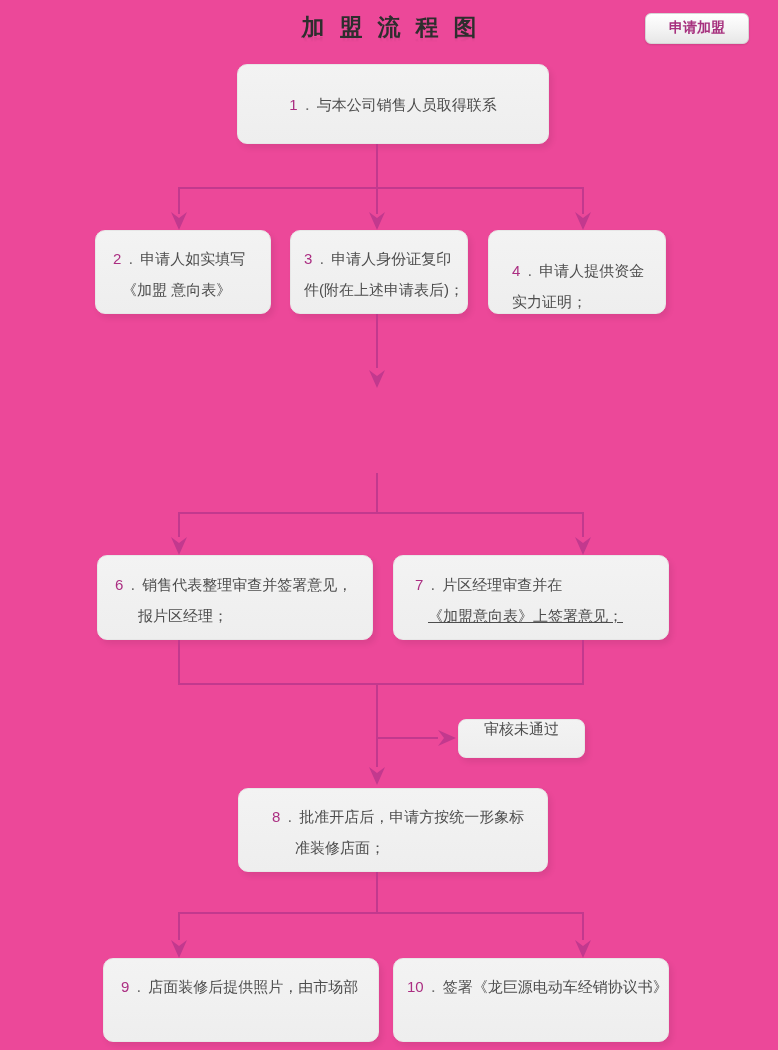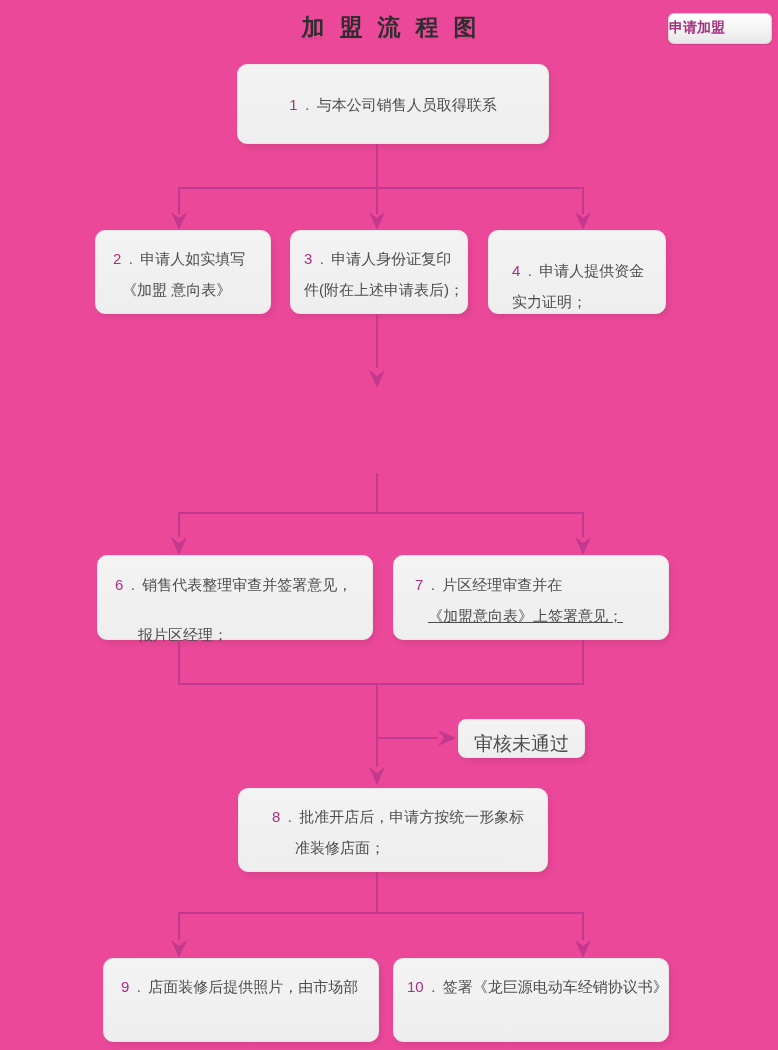--- a/index.html
+++ b/index.html
@@ -25,27 +25,27 @@
     font-weight: bold;
     color: #2e2e2e;
     letter-spacing: 15px;
     padding-left: 15px;
     -webkit-box-reflect: below -13px linear-gradient(transparent 62%, rgba(0,0,0,0.30));
   }
 
   
   .apply-btn {
     position: absolute;
-    left: 668px; top: 13px;
+    left: 645px; top: 13px;
     width: 104px; height: 31px;
     border: 1px solid #d6d6d6;
     border-radius: 6px;
     background: linear-gradient(180deg, #ffffff 0%, #f3f3f3 55%, #e7e7e7 100%);
     box-shadow: 0 1px 2px rgba(0,0,0,0.12);
-    text-align: left;
+    text-align: center;
     cursor: pointer;
   }
   .apply-btn span {
     display: inline-block;
     margin-top: 5px;
     font-size: 14px;
     font-weight: bold;
     color: #a6317e;
     -webkit-box-reflect: below -9px linear-gradient(transparent 65%, rgba(0,0,0,0.35));
   }
@@ -70,31 +70,31 @@
   .b4  { left:488px; top:230px; width:178px; height:84px; padding:24px 6px 0 23px; }
   .b5  { left:238px; top:388px; width:310px; height:85px; padding:13px 8px 0 30px; }
   .b6  { left:97px;  top:555px; width:276px; height:85px; padding:13px 6px 0 17px; }
   .b7  { left:393px; top:555px; width:276px; height:85px; padding:13px 6px 0 21px; }
   .b8  { left:238px; top:788px; width:310px; height:84px; padding:12px 8px 0 33px; }
   .b9  { left:103px;  top:958px; width:276px; height:84px; padding:12px 6px 0 17px; }
   .b10 { left:393px; top:958px; width:276px; height:84px; padding:12px 6px 0 13px; }
 
   .b2  .line2 { padding-left: 9px;  }
   .b5  .line2 { padding-left: 23px; }
-  .b6  .line2 { padding-left: 23px; margin-top: 19px; }
+  .b6  .line2 { padding-left: 23px; }
   .b7  .line2 { padding-left: 13px; text-decoration: underline; }
   .b8  .line2 { padding-left: 23px; }
   .b9  .line2 { padding-left: 23px; }
   .b10 .line2 { padding-left: 31px; }
 
   .reject {
     left:458px; top:719px; width:127px; height:39px;
     border-radius: 8px;
-    display:flex; align-items:flex-end; justify-content:center;
-    font-size: 19px;
+    display:flex; align-items:flex-start; justify-content:center;
+    font-size: 15px;
   }
 
   
   .vline, .hline { position: absolute; background: #c2398e; }
   .vline { width: 2px; }
   .hline { height: 2px; }
   .ah { position: absolute; }
 
   
   .vA  { left:376px; top:144px; height:45px; }

